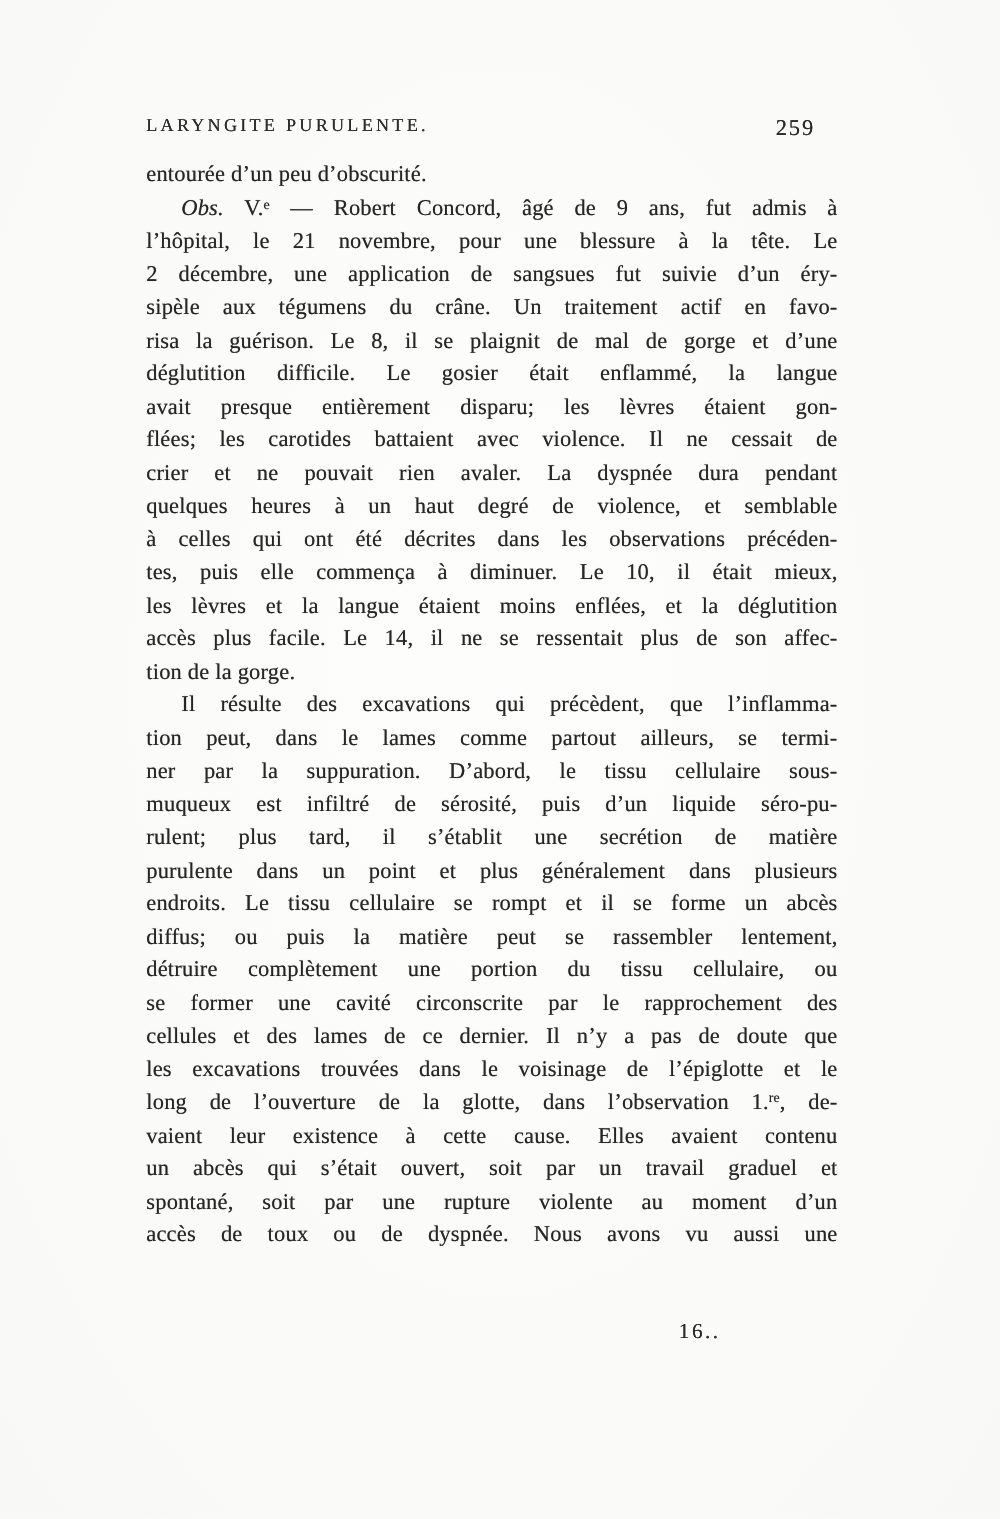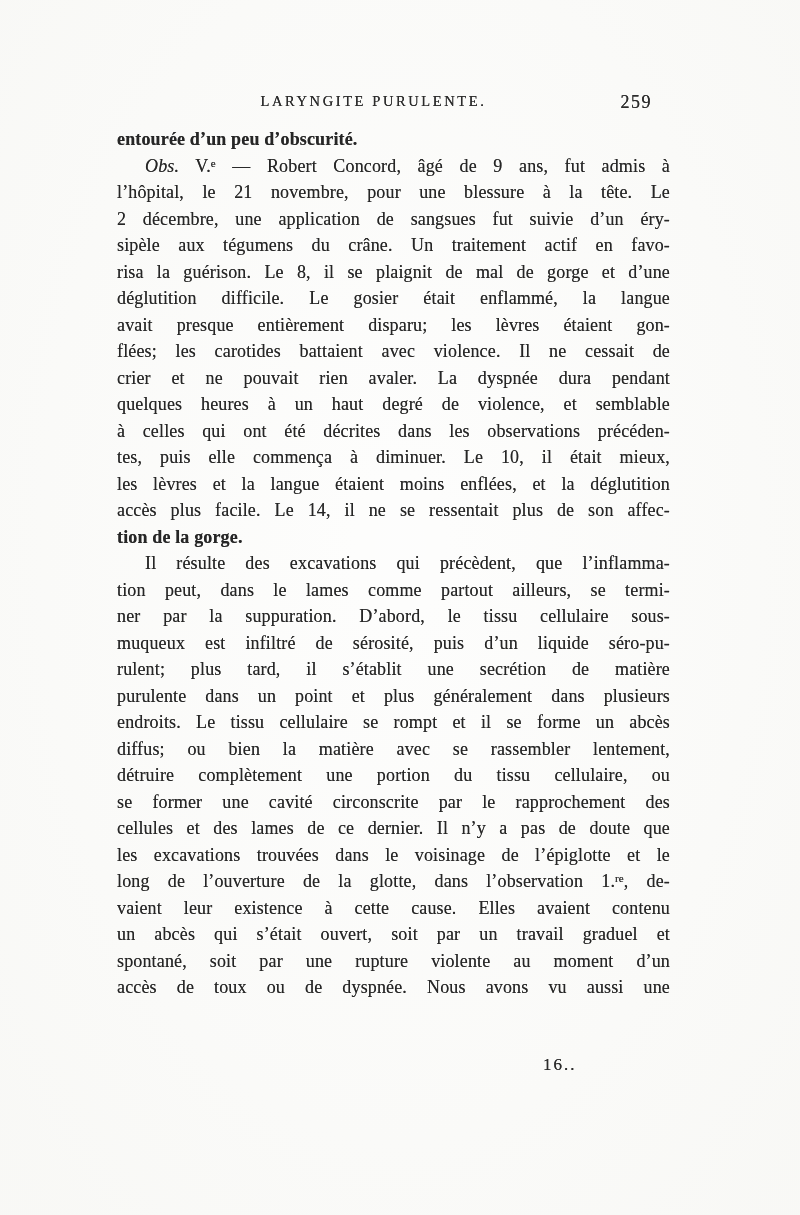--- a/index.html
+++ b/index.html
@@ -26,21 +26,21 @@
     position: absolute;
     top: 93px;
     left: 117px;
     width: 553px;
     height: 24px;
   }
   .header-title {
     position: absolute;
     left: 0;
     right: 40px;
-    text-align: center;
+    text-align: left;
     font-size: 14.5px;
     letter-spacing: 2.6px;
     color: #2c2c2c;
     text-shadow: 0 0 0.5px #3a3a3a;
     white-space: nowrap;
   }
   .page-number {
     position: absolute;
     right: 18px;
     top: -1px;
@@ -62,21 +62,20 @@
   }
   .line {
     height: 26.5px;
     white-space: nowrap;
     text-align: justify;
     text-align-last: justify;
     overflow: visible;
   }
   .line.no-just {
     text-align-last: left;
-    font-weight: bold;
   }
   .line.indent {
     text-indent: 28px;
   }
   .line i {
     font-style: italic;
   }
   .line sup {
     font-size: 62%;
     line-height: 0;
@@ -119,21 +118,21 @@
       <div class="line">les lèvres et la langue étaient moins enflées, et la déglutition</div>
       <div class="line">accès plus facile. Le 14, il ne se ressentait plus de son affec-</div>
       <div class="line no-just">tion de la gorge.</div>
       <div class="line indent">Il résulte des excavations qui précèdent, que l’inflamma-</div>
       <div class="line">tion peut, dans le lames comme partout ailleurs, se termi-</div>
       <div class="line">ner par la suppuration. D’abord, le tissu cellulaire sous-</div>
       <div class="line">muqueux est infiltré de sérosité, puis d’un liquide séro-pu-</div>
       <div class="line">rulent; plus tard, il s’établit une secrétion de matière</div>
       <div class="line">purulente dans un point et plus généralement dans plusieurs</div>
       <div class="line">endroits. Le tissu cellulaire se rompt et il se forme un abcès</div>
-      <div class="line">diffus; ou bien la matière avec se rassembler lentement,</div>
+      <div class="line">diffus; ou puis la matière peut se rassembler lentement,</div>
       <div class="line">détruire complètement une portion du tissu cellulaire, ou</div>
       <div class="line">se former une cavité circonscrite par le rapprochement des</div>
       <div class="line">cellules et des lames de ce dernier. Il n’y a pas de doute que</div>
       <div class="line">les excavations trouvées dans le voisinage de l’épiglotte et le</div>
       <div class="line">long de l’ouverture de la glotte, dans l’observation 1.<sup>re</sup>, de-</div>
       <div class="line">vaient leur existence à cette cause. Elles avaient contenu</div>
       <div class="line">un abcès qui s’était ouvert, soit par un travail graduel et</div>
       <div class="line">spontané, soit par une rupture violente au moment d’un</div>
       <div class="line">accès de toux ou de dyspnée. Nous avons vu aussi une</div>
     </div>

